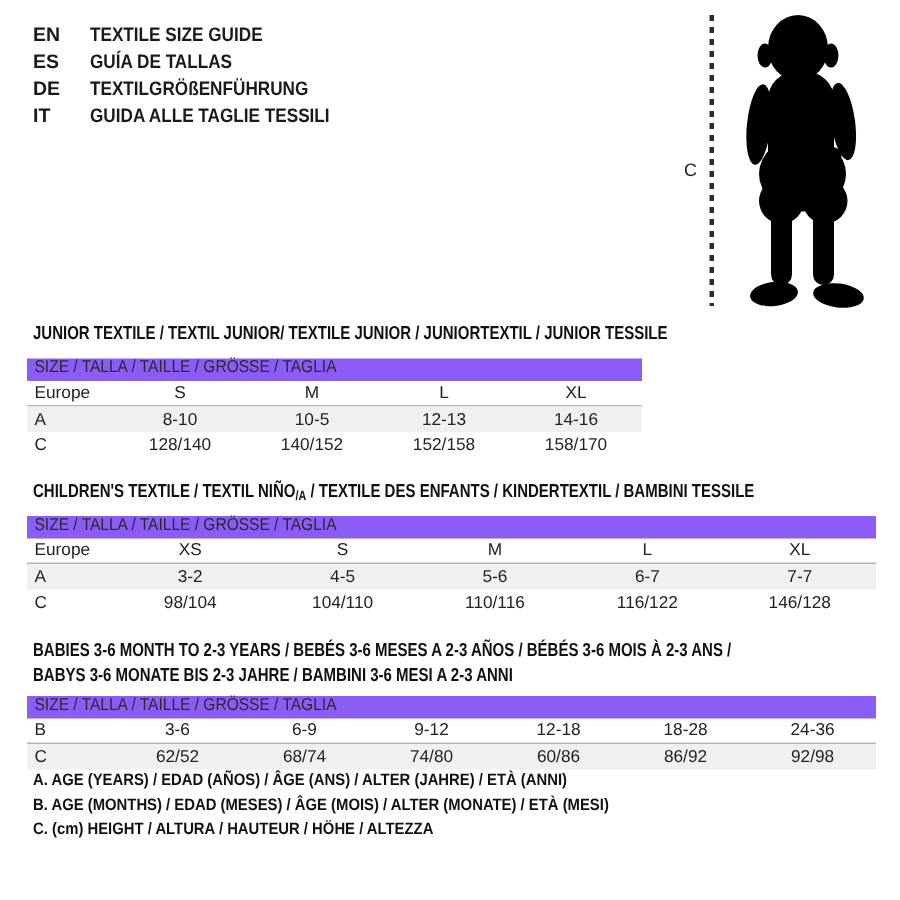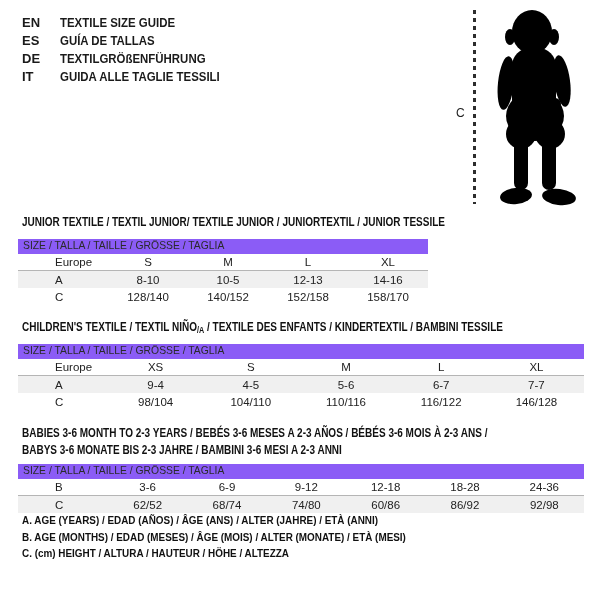--- a/index.html
+++ b/index.html
@@ -32,21 +32,21 @@
   
   .size-table{position:absolute;}
   .size-bar{
     height:15px;background:#8b5cf6;display:flex;align-items:flex-start;
     padding-left:5px;font-size:11.5px;color:#2a2a2a;box-sizing:border-box;
   }
   .size-bar span{white-space:nowrap;transform:scaleX(0.9);transform-origin:0 50%;}
   .trow{display:flex;height:17px;align-items:center;font-size:11.5px;box-sizing:border-box;color:#222;}
   .trow.first{border-bottom:1px solid #b5b5b5;}
   .trow.alt{background:#f0f0f0;}
-  .trow .lbl{flex:0 0 58px;width:58px;padding-left:5px;box-sizing:border-box;margin-left:32px;}
+  .trow .lbl{flex:0 0 58px;width:58px;padding-left:5px;box-sizing:border-box;}
   .trow .cell{flex:1;text-align:center;}
 
   
   .notes-block{position:absolute;left:22px;top:514px;}
   .note-line{height:16.5px;font-size:11px;font-weight:bold;white-space:nowrap;
     transform:scaleX(0.9);transform-origin:0 50%;color:#111;}
 </style>
 </head>
 <body>
 
@@ -128,21 +128,21 @@
     <div class="trow first">
       <span class="lbl">Europe</span>
       <span class="cell">XS</span>
       <span class="cell">S</span>
       <span class="cell">M</span>
       <span class="cell">L</span>
       <span class="cell">XL</span>
     </div>
     <div class="trow alt">
       <span class="lbl">A</span>
-      <span class="cell">9-4</span>
+      <span class="cell">3-2</span>
       <span class="cell">4-5</span>
       <span class="cell">5-6</span>
       <span class="cell">6-7</span>
       <span class="cell">7-7</span>
     </div>
     <div class="trow">
       <span class="lbl">C</span>
       <span class="cell">98/104</span>
       <span class="cell">104/110</span>
       <span class="cell">110/116</span>

